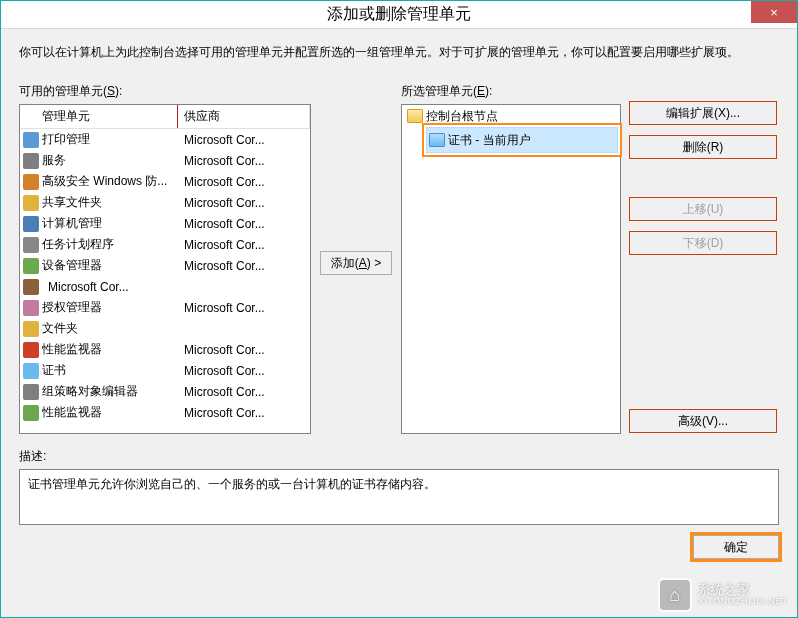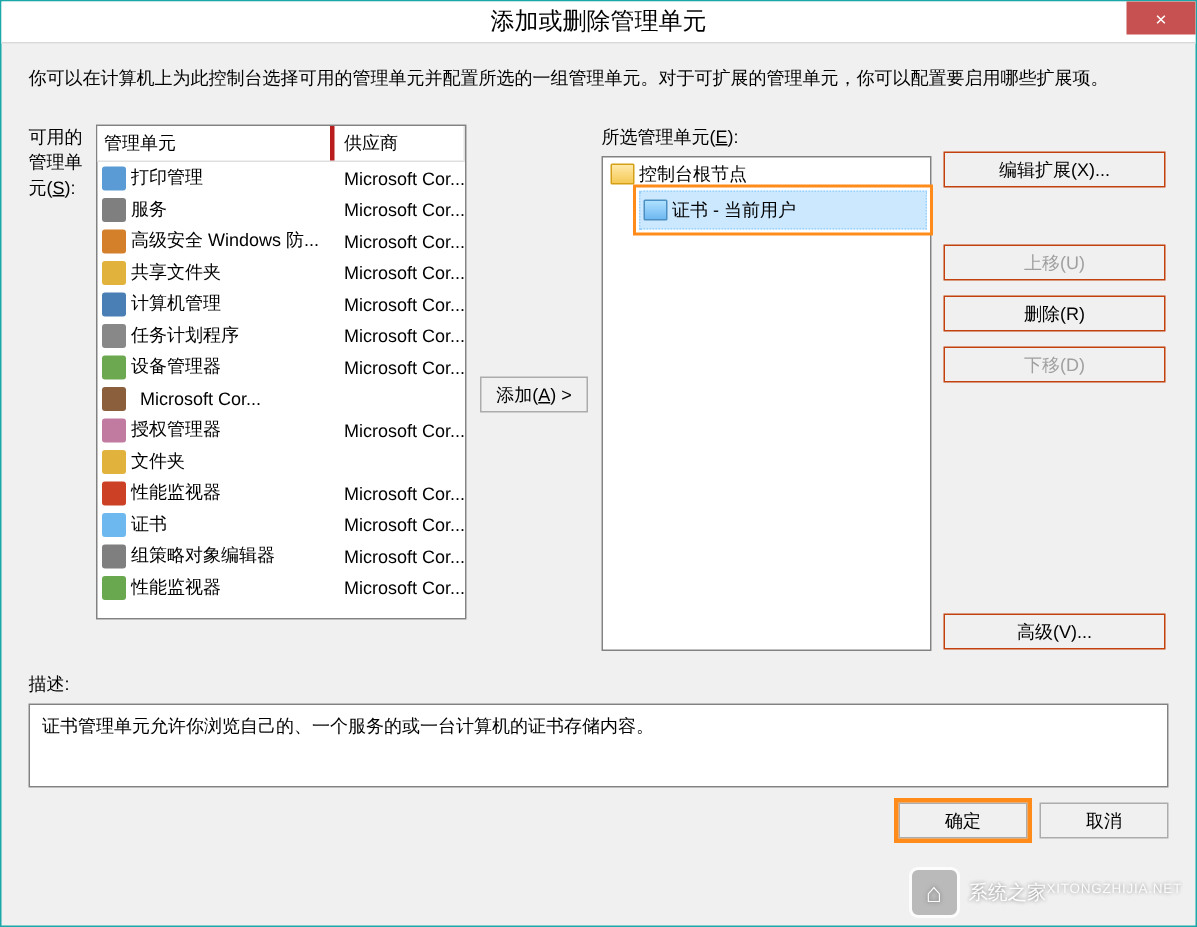--- a/index.html
+++ b/index.html
@@ -61,21 +61,21 @@
       line-height: 1.5;
     }
     .main-area {
       display: flex;
       gap: 8px;
       align-items: flex-start;
     }
     .left-col {
       width: 292px;
       display: flex;
-      flex-direction: row;
+      flex-direction: column;
     }
     .section-label {
       font-size: 12px;
       margin-bottom: 4px;
     }
     .section-label .underline { text-decoration: underline; }
     .snapin-list {
       border: 1px solid #828282;
       background: #fff;
       height: 330px;
@@ -85,22 +85,22 @@
     .list-header {
       display: flex;
       background: #fff;
       border-bottom: 1px solid #e0e0e0;
       height: 24px;
       align-items: center;
       font-size: 12px;
     }
     .list-header .col1 {
       width: 158px;
-      padding-left: 4px;
-      border-right: 3px solid #b91c1c;
+      padding-left: 22px;
+      border-right: 1px solid #b91c1c;
       height: 100%;
       display: flex;
       align-items: center;
     }
     .list-header .col2 {
       flex: 1;
       padding-left: 6px;
       border-right: 1px solid #e0e0e0;
       height: 100%;
       display: flex;
@@ -277,21 +277,21 @@
       opacity: 0.85;
     }
     .watermark-logo {
       width: 34px; height: 34px;
       border: 2px solid #fff;
       border-radius: 6px;
       display:flex; align-items:center; justify-content:center;
       font-size: 18px;
       background: rgba(30,30,30,0.3);
     }
-    .watermark-text { display:flex; flex-direction:row; line-height:1.1; font-size:13px;}
+    .watermark-text { display:flex; flex-direction:column; line-height:1.1; font-size:13px;}
     .watermark-sub { font-size: 9px; letter-spacing: 0.5px; opacity:0.85;}
   </style>
 </head>
 <body>
 
 <div class="window">
   <div class="titlebar">
     <div class="titlebar-title">添加或删除管理单元</div>
     <div class="close-btn">
       <span>×</span>
@@ -433,43 +433,42 @@
             <span class="cert-icon-tree"></span>
             <span>证书 - 当前用户</span>
           </div>
         </div>
       </div>
 
       <div class="buttons-col">
         <button class="side-btn">
           <span>编辑扩展(X)...</span>
         </button>
+        <button class="side-btn">
+          <span>删除(R)</span>
+        </button>
         <button class="side-btn gap-large" disabled="">
           <span>上移(U)</span>
-        </button>
-        <button class="side-btn">
-          <span>删除(R)</span>
         </button>
         <button class="side-btn" disabled="">
           <span>下移(D)</span>
         </button>
         <button class="side-btn gap-huge">
           <span>高级(V)...</span>
         </button>
       </div>
     </div>
 
     <div class="desc-section">
       <div class="section-label">描述:</div>
       <div class="desc-box">证书管理单元允许你浏览自己的、一个服务的或一台计算机的证书存储内容。</div>
     </div>
 
     <div class="bottom-buttons">
       <button class="dlg-btn primary">确定</button>
-      <button class="dlg-btn">取消</button>
     </div>
   </div>
 </div>
 
 <div class="watermark">
   <div class="watermark-logo">⌂</div>
   <div class="watermark-text">
     <span>系统之家</span>
     <span class="watermark-sub">XITONGZHIJIA.NET</span>
   </div>

